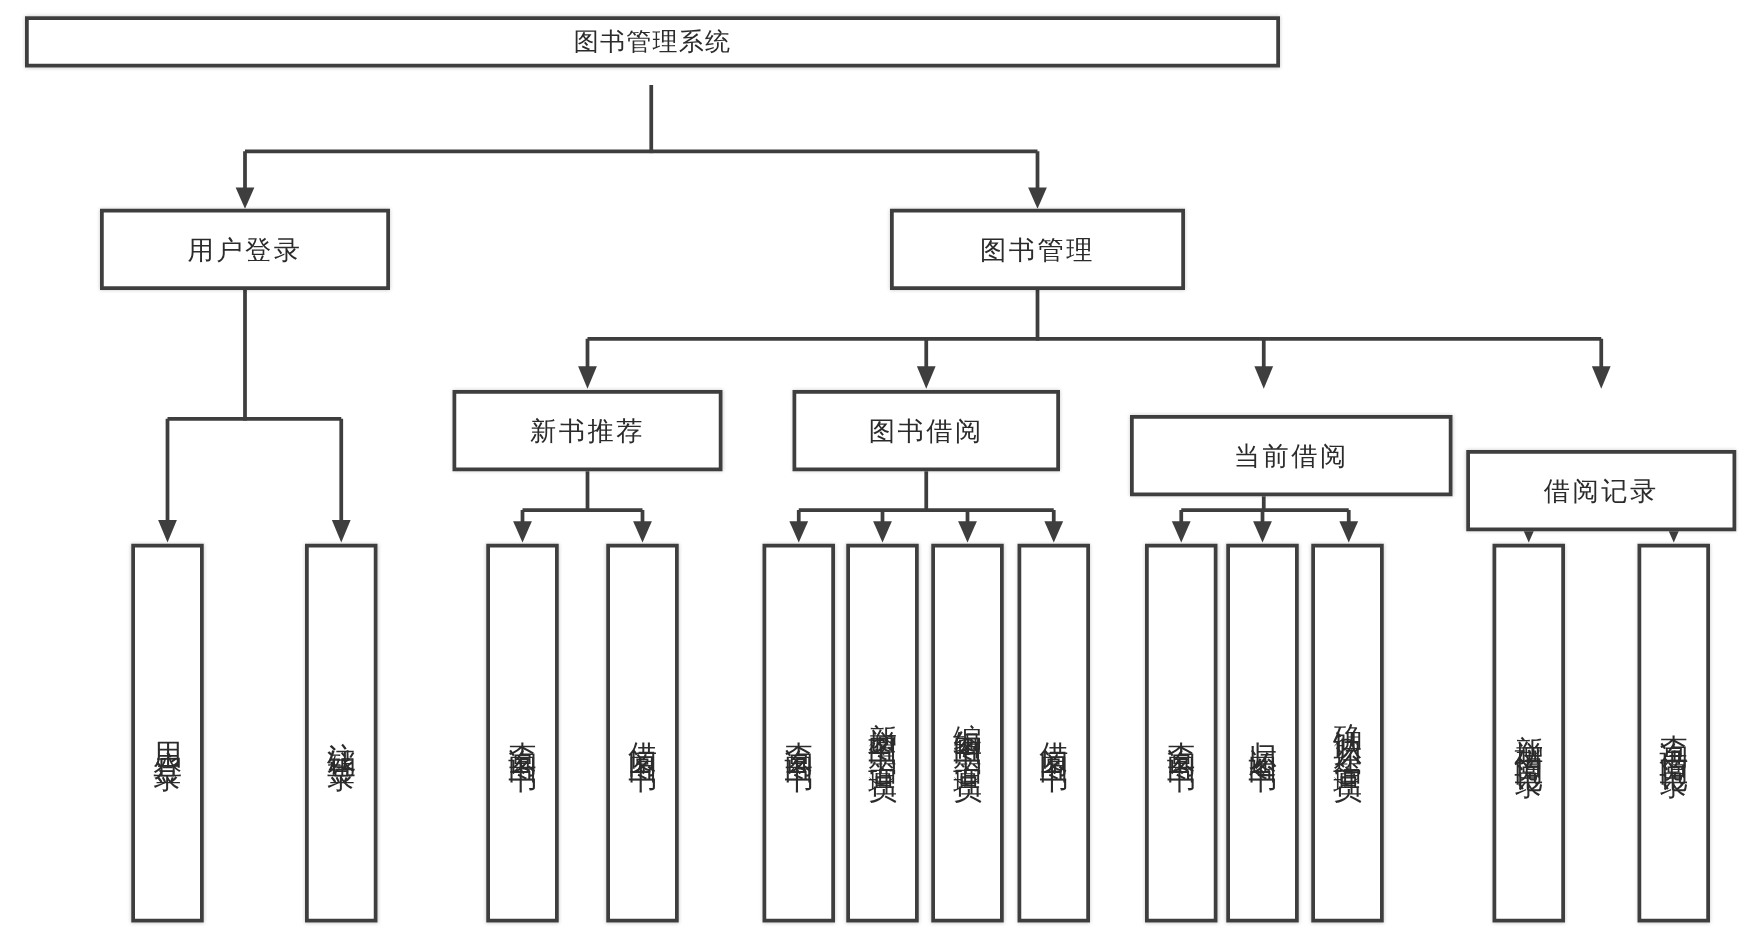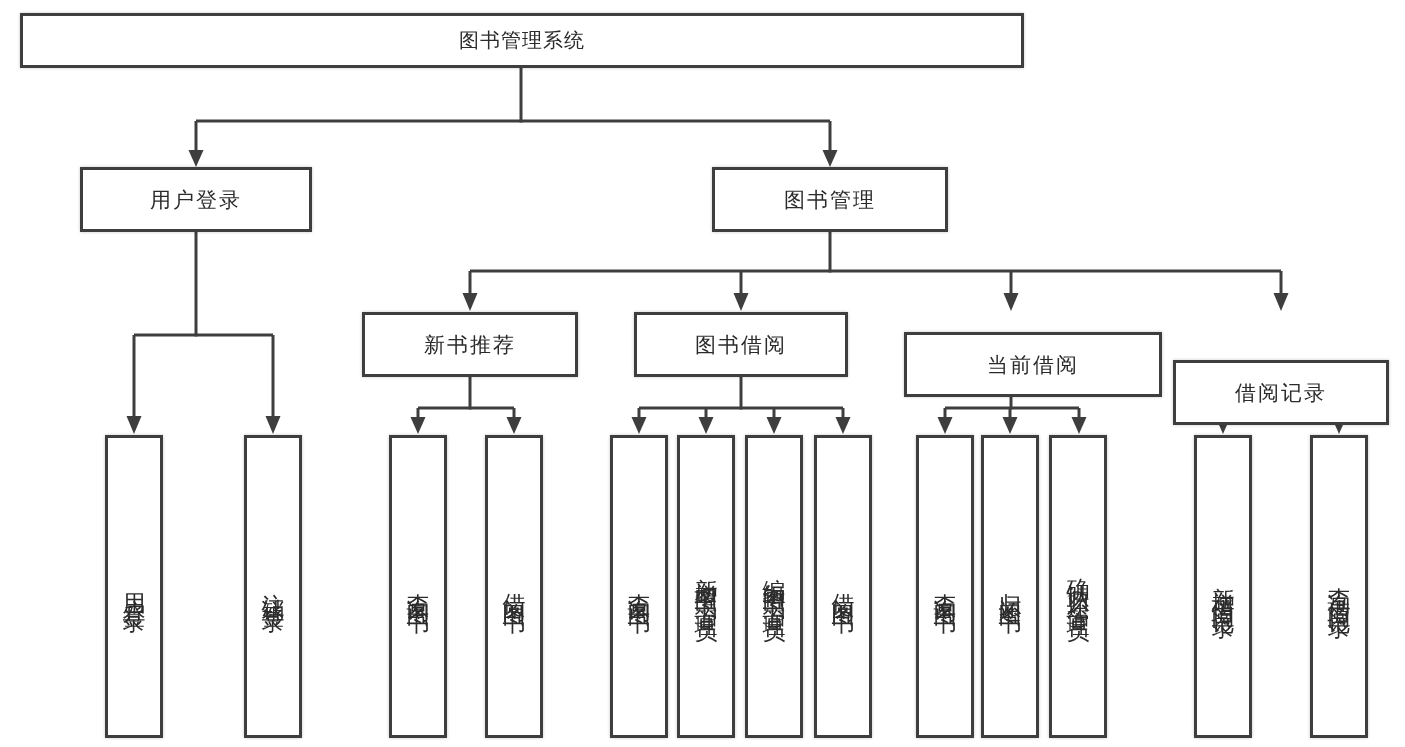--- a/index.html
+++ b/index.html
@@ -114,21 +114,21 @@
     <g>
       <line x1="1281" y1="376" x2="1281" y2="409.5"></line>
       <line x1="1223" y1="408" x2="1339" y2="408"></line>
       <line x1="1223" y1="408" x2="1223" y2="419"></line>
       <polygon points="1215.5,417 1230.5,417 1223,434"></polygon>
       <line x1="1339" y1="408" x2="1339" y2="419"></line>
       <polygon points="1331.5,417 1346.5,417 1339,434"></polygon>
     </g>
   </svg>
 
-  <div class="node-h root" style="left:20px;top:13px;width:1004px;height:55px;">图书管理系统</div>
+  <div class="node-h root" style="left:20px;top:13px;width:1004px;height:41px;">图书管理系统</div>
 
   <div class="node-h" style="left:80px;top:167px;width:232px;height:65px;">用户登录</div>
   <div class="node-h" style="left:712px;top:167px;width:236px;height:65px;text-align:right;">图书管理</div>
 
   <div class="node-h" style="left:634px;top:312px;width:214px;height:65px;">图书借阅</div>
   <div class="node-h" style="left:362px;top:312px;width:216px;height:65px;">新书推荐</div>
   <div class="node-h" style="left:904px;top:332px;width:258px;height:65px;">当前借阅</div>
   <div class="node-h" style="left:1173px;top:312px;width:216px;height:65px;margin-top:48px;">借阅记录</div>
 
   <div class="node-v" style="left:105px;">

